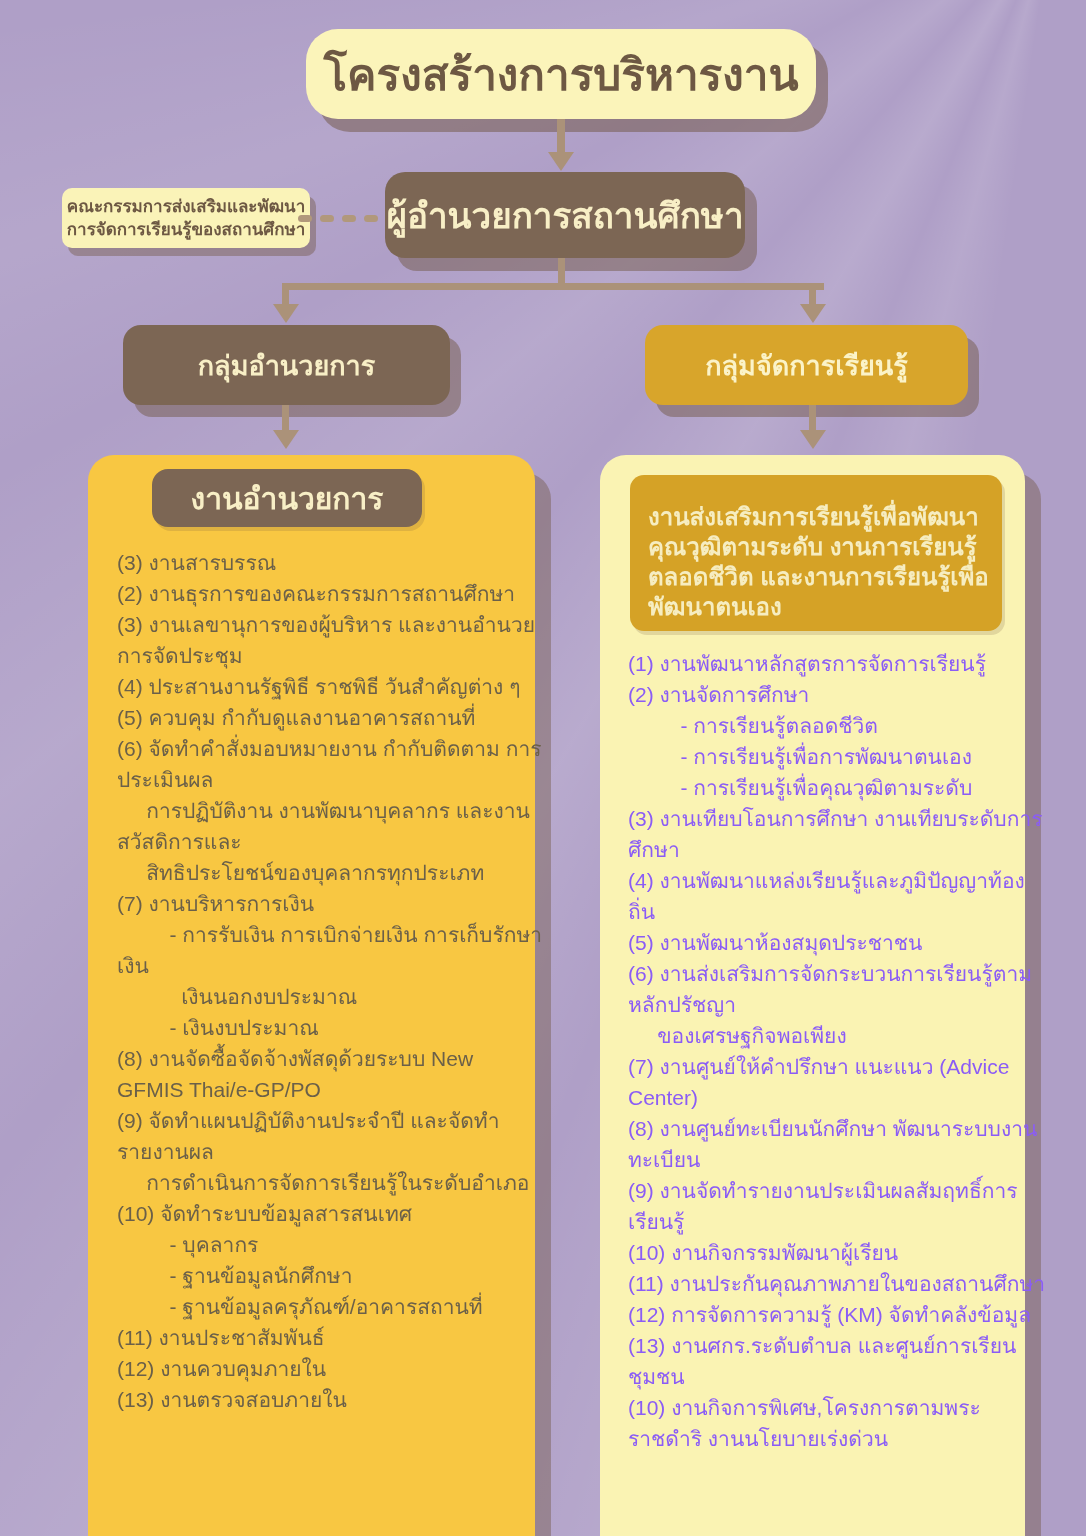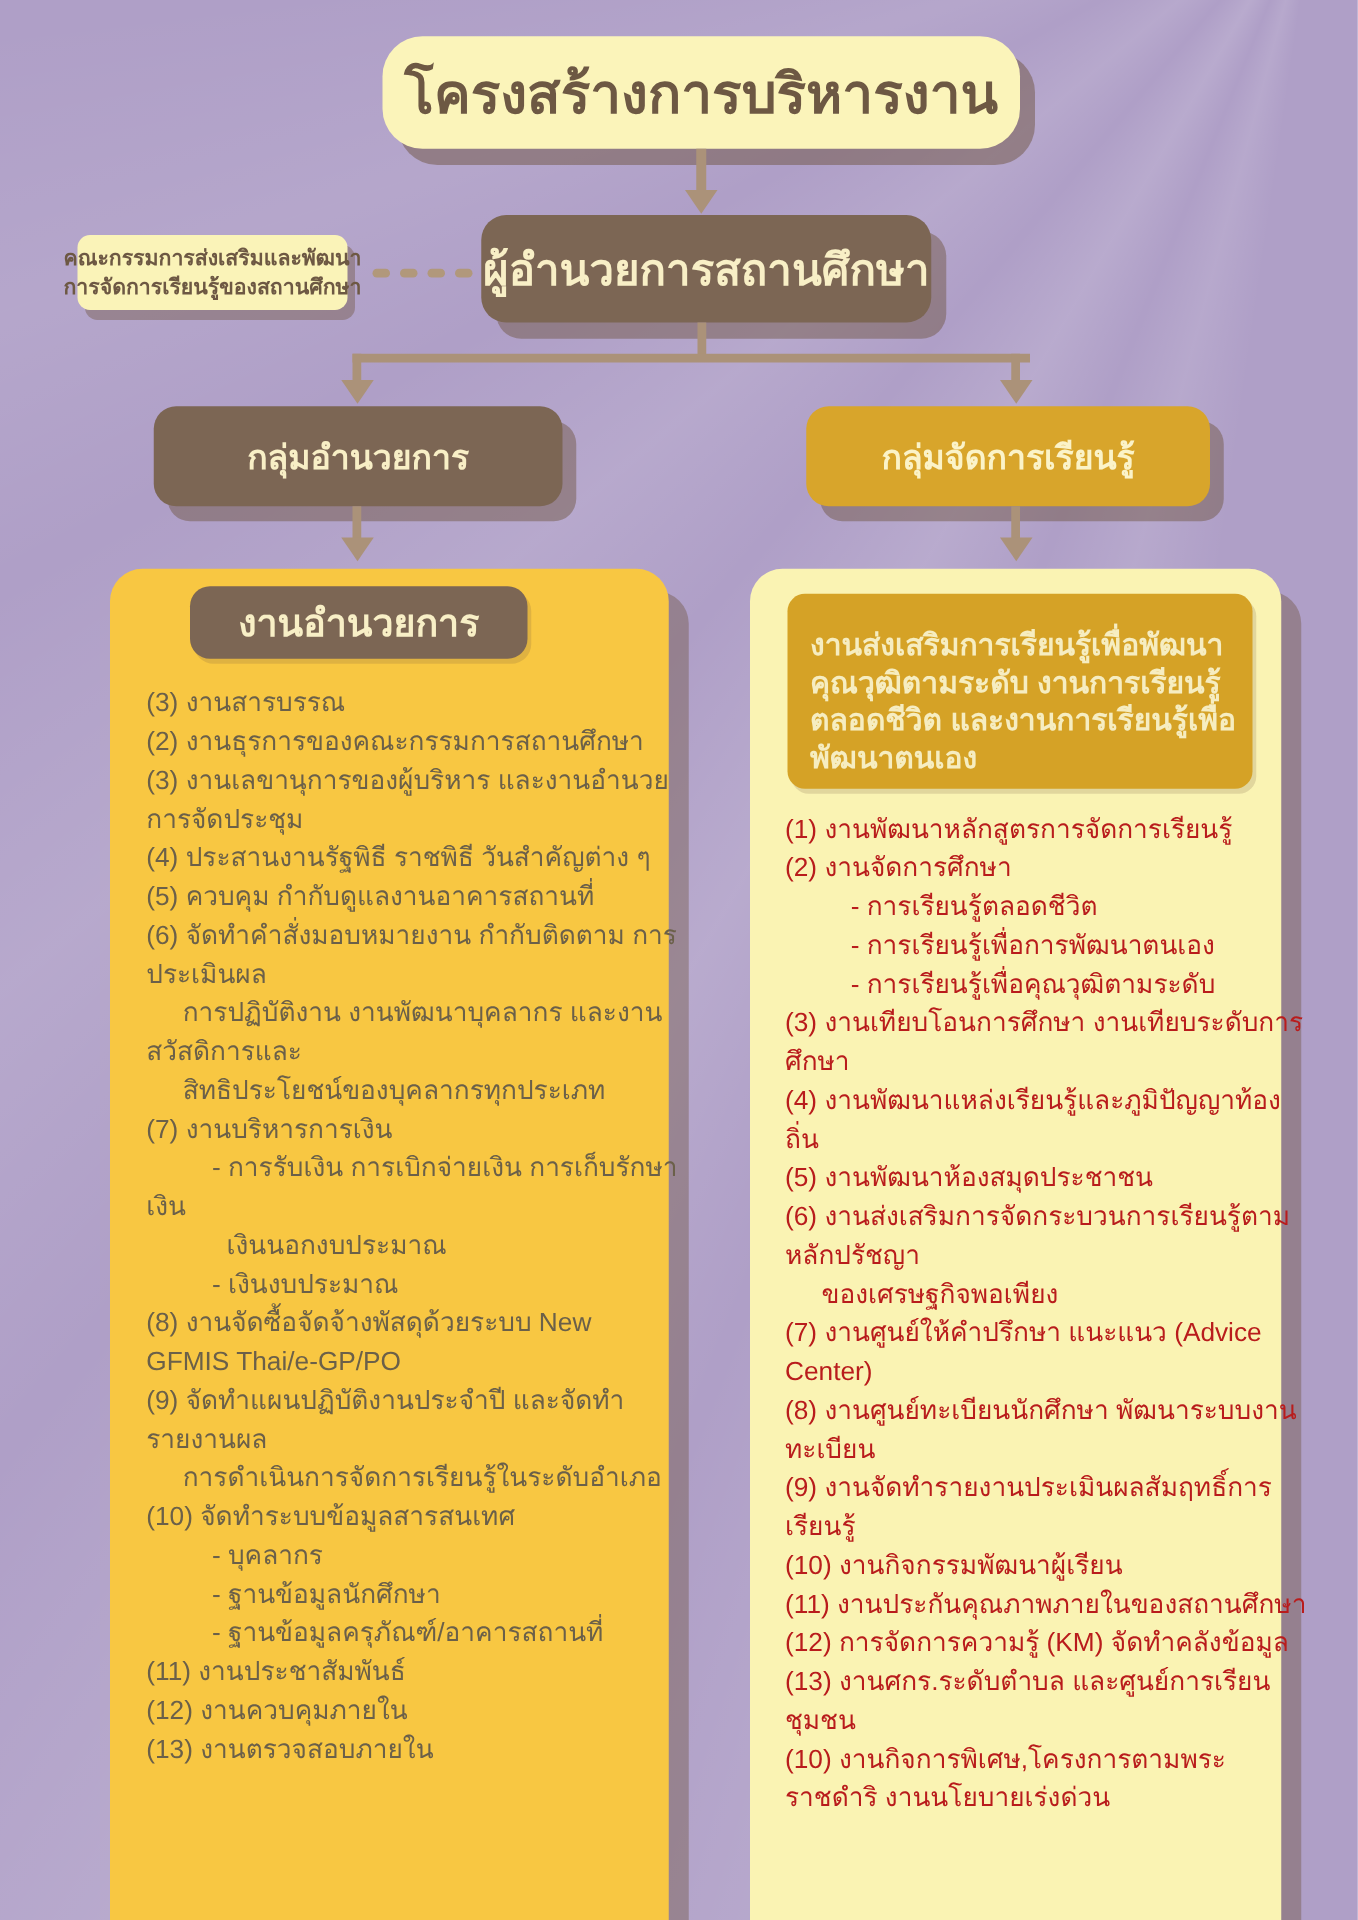--- a/index.html
+++ b/index.html
@@ -28,21 +28,21 @@
     box-shadow:12px 13px 0 rgba(109,82,60,0.48);
     color:#6D5843; font-size:44px; font-weight:bold;
   }
   .director-box {
     left:385px; top:172px; width:360px; height:86px;
     background:#7C6654; border-radius:20px;
     box-shadow:12px 13px 0 rgba(109,82,60,0.45);
     color:#F8EFC6; font-size:35px; font-weight:bold;
   }
   .committee-box {
-    left:62px; top:188px; width:216px; height:60px;
+    left:62px; top:188px; width:248px; height:60px;
     background:#FAF3B8; border-radius:10px;
     box-shadow:6px 8px 0 rgba(109,82,60,0.40);
     flex-direction:column; color:#6D5843;
   }
   .committee-box .cline { font-size:17px; line-height:23px; white-space:pre; font-weight:600; }
   .branch-box { top:325px; height:80px; border-radius:18px; font-size:27px; font-weight:bold; }
   .branch-admin {
     left:123px; width:327px; background:#7C6654; color:#F8EFC6;
     box-shadow:11px 12px 0 rgba(109,82,60,0.45);
   }
@@ -71,21 +71,21 @@
   .panel-learning-header {
     position:absolute; left:30px; top:20px; width:372px;
     background:#D5A226; border-radius:14px;
     padding:27px 0 9px 18px; box-sizing:border-box;
     color:#F6EDC1; font-weight:bold;
     box-shadow:3px 4px 0 rgba(109,82,60,0.18);
   }
   .panel-learning-header .hline { font-size:24px; line-height:30px; white-space:pre; }
   .list { position:absolute; }
   .list-admin { left:29px; top:92px; color:#6B6049; }
-  .list-learning { left:28px; top:193px; color:#b91c1c; }
+  .list-learning { left:28px; top:193px; color:#8b5cf6; }
   .list .line { font-size:21px; line-height:31px; white-space:pre; }
 </style>
 </head>
 <body>
 
 <div class="canvas">
   <div class="rays"></div>
 
   <div class="box title-box">
     <span>โครงสร้างการบริหารงาน</span>

